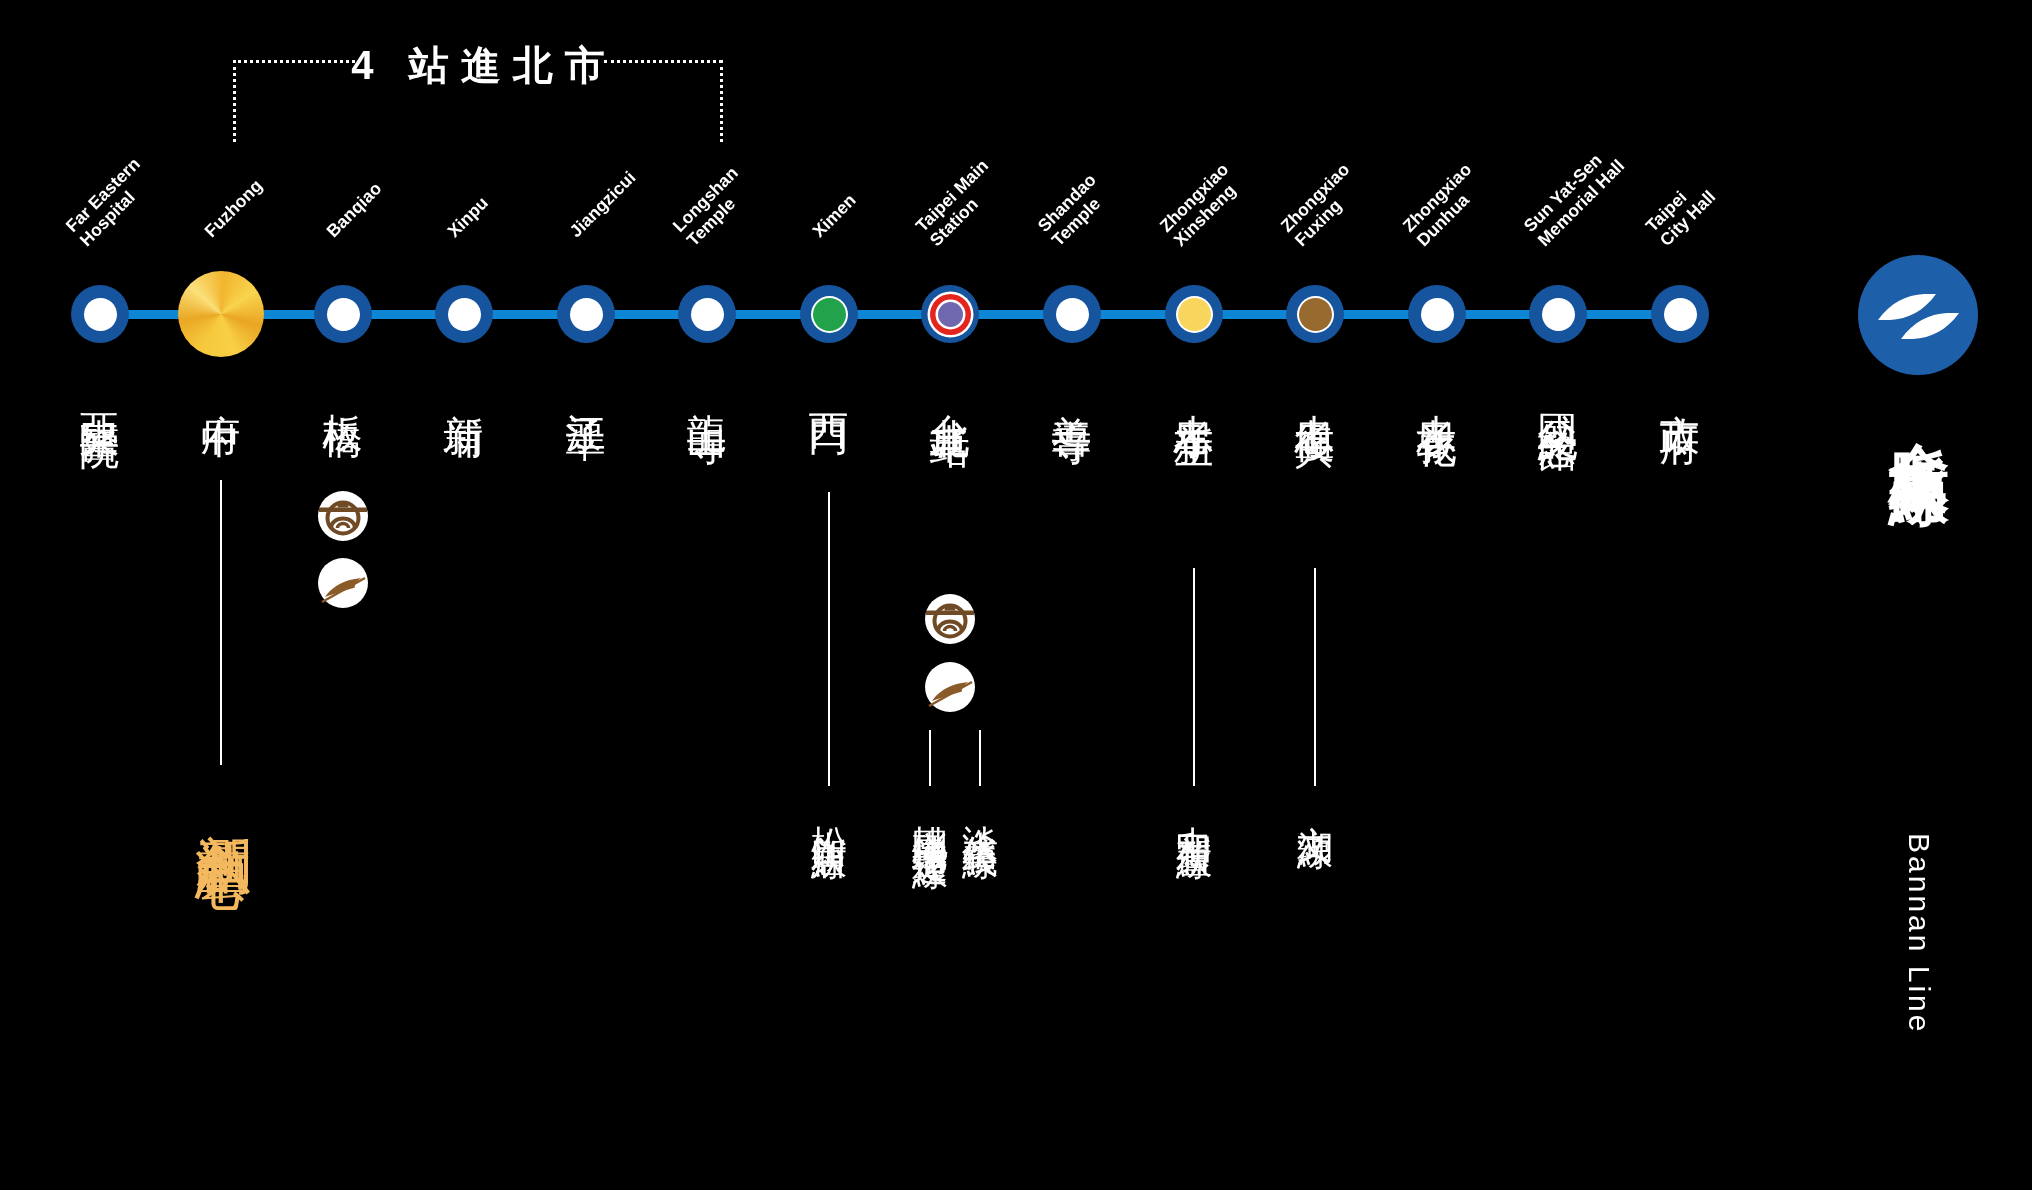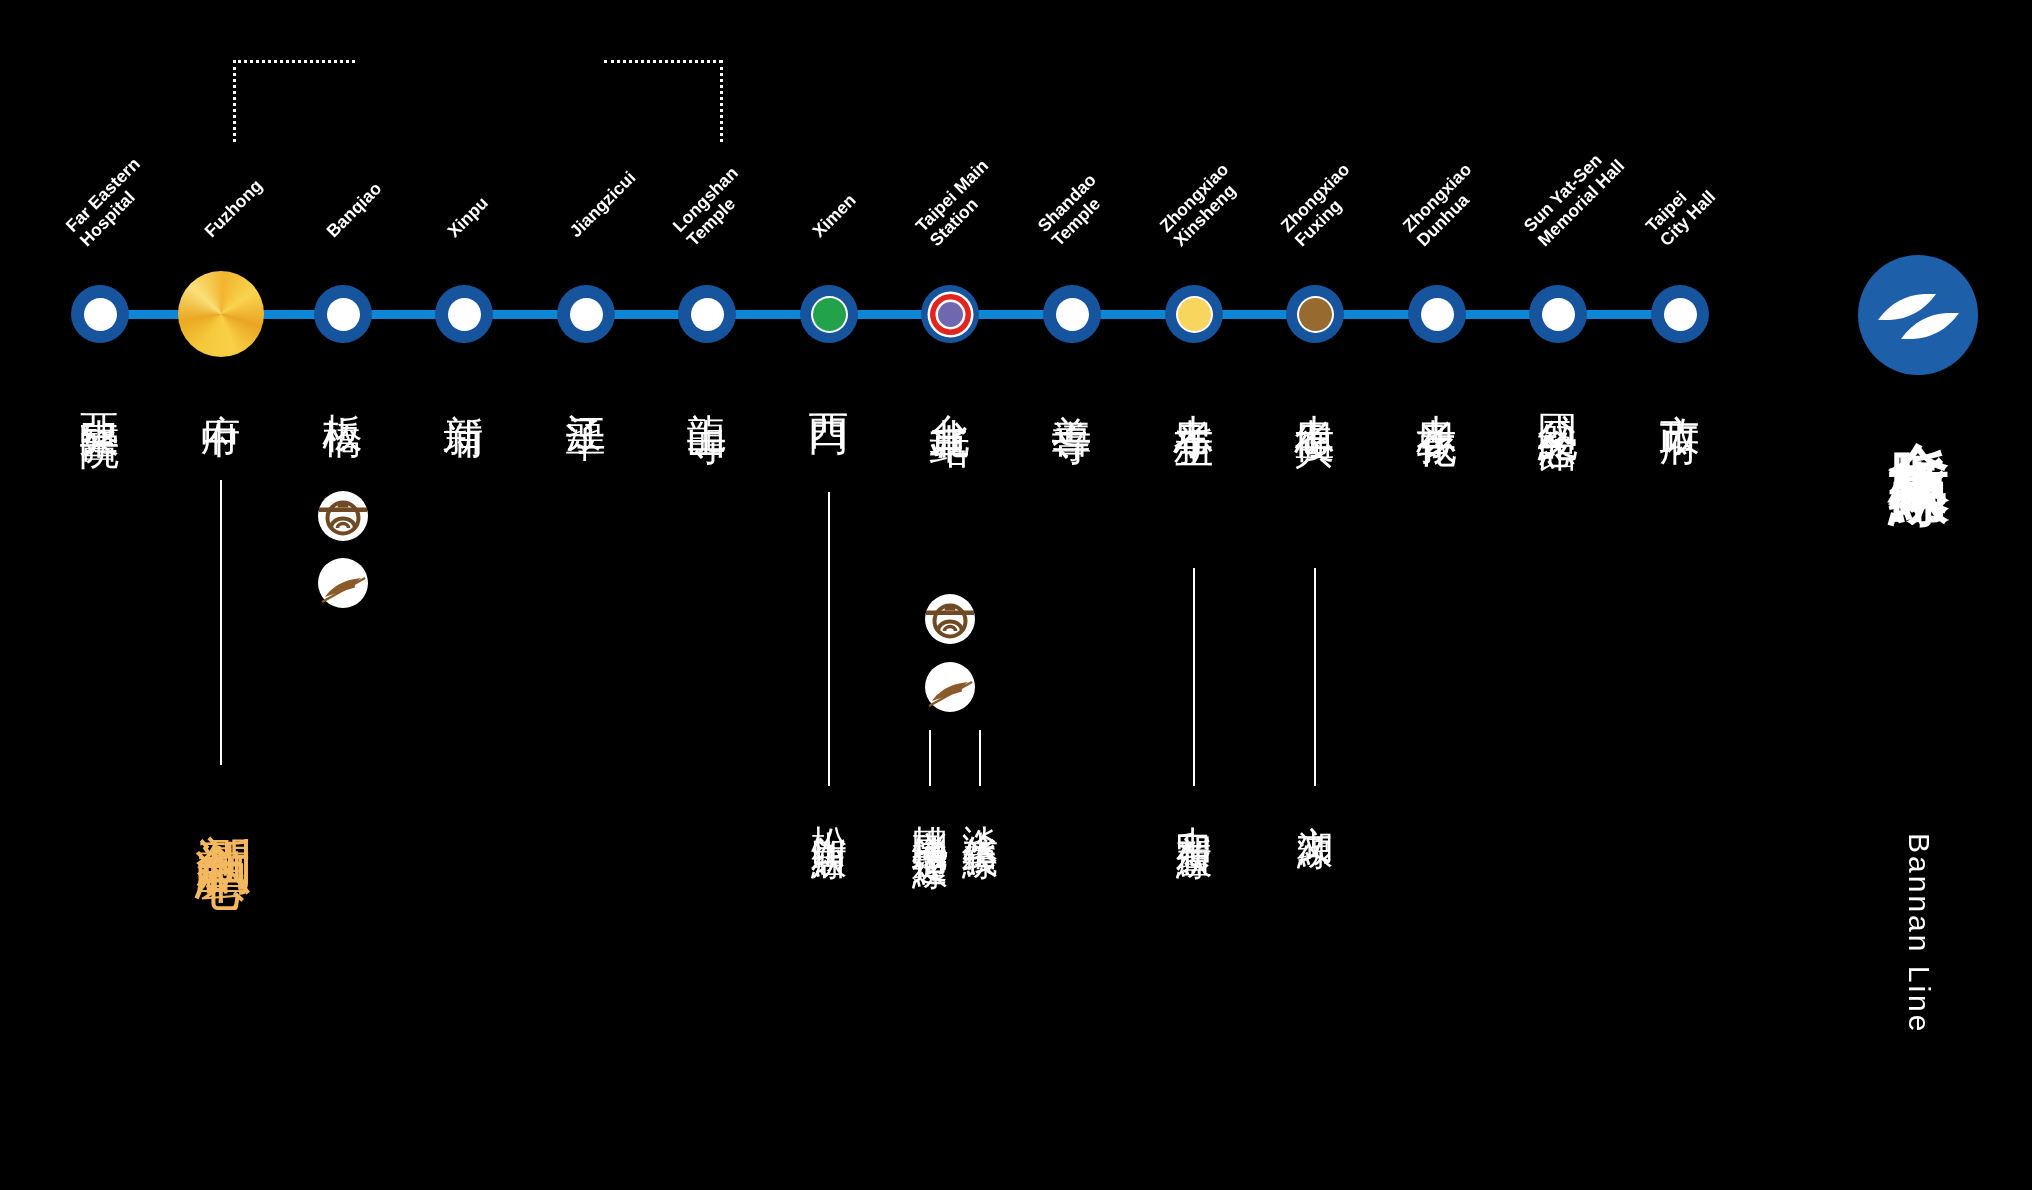--- a/index.html
+++ b/index.html
@@ -68,20 +68,21 @@
 </style>
 </head>
 <body>
 
 <div id="canvas">
 
   <div class="br-h" style="left:233px;width:122px;"></div>
   <div class="br-h" style="left:604px;width:118px;"></div>
   <div class="br-v" style="left:233px;"></div>
   <div class="br-v" style="left:720px;"></div>
+  <div class="br-label">4 站進北市</div>
 
   <div class="route-line"></div>
 
   <div class="station" style="left:100px;">
     <div class="en">
         <span>Far Eastern
 Hospital</span>
       </div>
     <div class="dot">
         <div class="core"></div>

